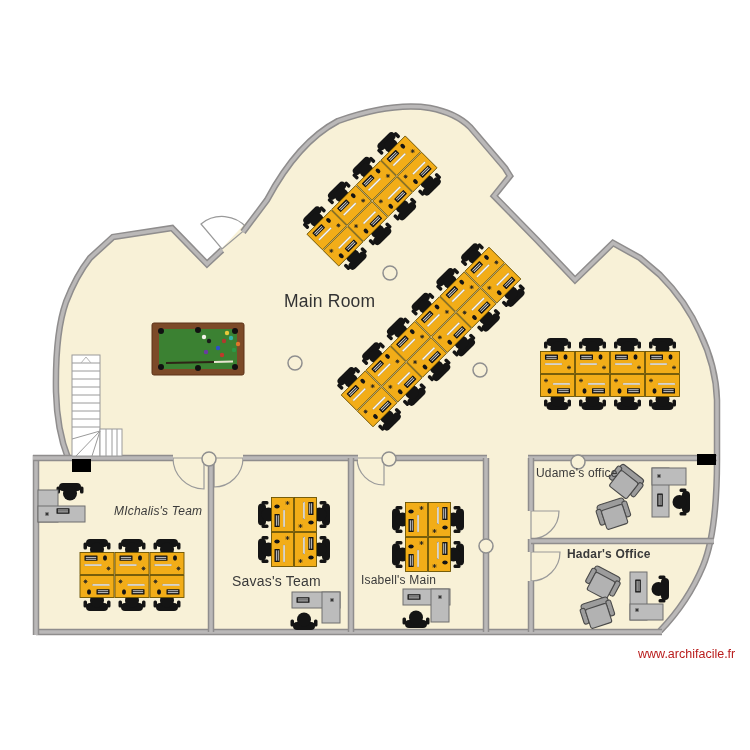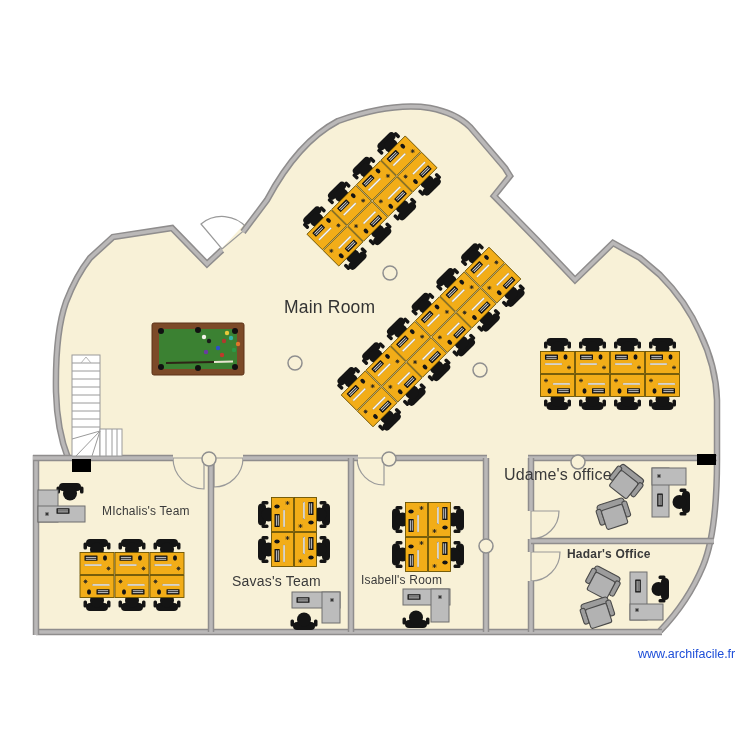--- a/index.html
+++ b/index.html
@@ -1,21 +1,21 @@
 <!DOCTYPE html>
 <html><head>
 <meta charset="utf-8">
 <style>
   html,body{margin:0;padding:0;background:#fff;}
   .stage{position:relative;width:750px;height:750px;background:#ffffff;overflow:hidden;
          font-family:"Liberation Sans",sans-serif;}
   .stage svg{position:absolute;left:0;top:0;}
   .lbl{position:absolute;color:#3a3a3a;font-size:12px;white-space:nowrap;letter-spacing:.2px;}
   .lbl.main{font-size:17.5px;color:#333;}
-  .watermark{position:absolute;color:#1d4ed8;font-size:12.5px;white-space:nowrap;}
+  .watermark{position:absolute;color:#b91c1c;font-size:12.5px;white-space:nowrap;}
 </style>
 </head>
 <body>
 
 <div class="stage">
 
   <svg id="plan-svg" width="750" height="750" viewBox="0 0 750 750">
     <g id="layer-floor">
         <path d="M36,632L36,458L68,458Q57,430 56,392Q55,333 66,302Q76,276 90,258L113,237L172,228L207,264L267,200Q298,142 338,121Q392,102 430,108Q456,113 470,127L505,168L510,176L494,196L537,240L575,280L613,243L640,258L660,275Q686,301 700,333Q716,366 717,400L717,460Q717,532 703,566Q688,602 660,631Z" fill="#f8f1d7" stroke="none"></path>
       </g>
@@ -1084,21 +1084,21 @@
         <circle cx="480" cy="370" r="7" fill="#f8f1d7" stroke="#8f8f8f" stroke-width="1.5"></circle>
         <circle cx="209" cy="459" r="7" fill="#f8f1d7" stroke="#8f8f8f" stroke-width="1.5"></circle>
         <circle cx="389" cy="459" r="7" fill="#f8f1d7" stroke="#8f8f8f" stroke-width="1.5"></circle>
         <circle cx="578" cy="462" r="7" fill="#f8f1d7" stroke="#8f8f8f" stroke-width="1.5"></circle>
         <circle cx="486" cy="546" r="7" fill="#f8f1d7" stroke="#8f8f8f" stroke-width="1.5"></circle>
         <rect x="72" y="459" width="19" height="13" fill="#000"></rect>
         <rect x="697" y="454" width="19" height="11" fill="#000"></rect>
       </g>
   </svg>
 
-  <div class="lbl main" style="left: 284px; top: 297px; font-size: 17.5px;">Main Room</div>
-  <div class="lbl" style="left: 102px; top: 504px; font-size: 12px;">MIchalis's Team</div>
+  <div class="lbl main" style="left: 284px; top: 291px; font-size: 17.5px;">Main Room</div>
+  <div class="lbl" style="left: 114px; top: 504px; font-size: 12px; font-style: italic;">MIchalis's Team</div>
   <div class="lbl" style="left: 232px; top: 573px; font-size: 14px;">Savas's Team</div>
-  <div class="lbl" style="left: 361px; top: 573px; font-size: 12px;">Isabell's Room</div>
-  <div class="lbl" style="left: 504px; top: 466px; font-size: 16px;">Udame's office</div>
+  <div class="lbl" style="left: 361px; top: 573px; font-size: 12px;">Isabell's Main</div>
+  <div class="lbl" style="left: 536px; top: 466px; font-size: 12px;">Udame's office</div>
   <div class="lbl" style="left: 567px; top: 547px; font-size: 12px; font-weight: bold;">Hadar's Office</div>
 
   <div class="watermark" style="left:638px;top:647px">www.archifacile.fr</div>
 </div>
 
 </body></html>

